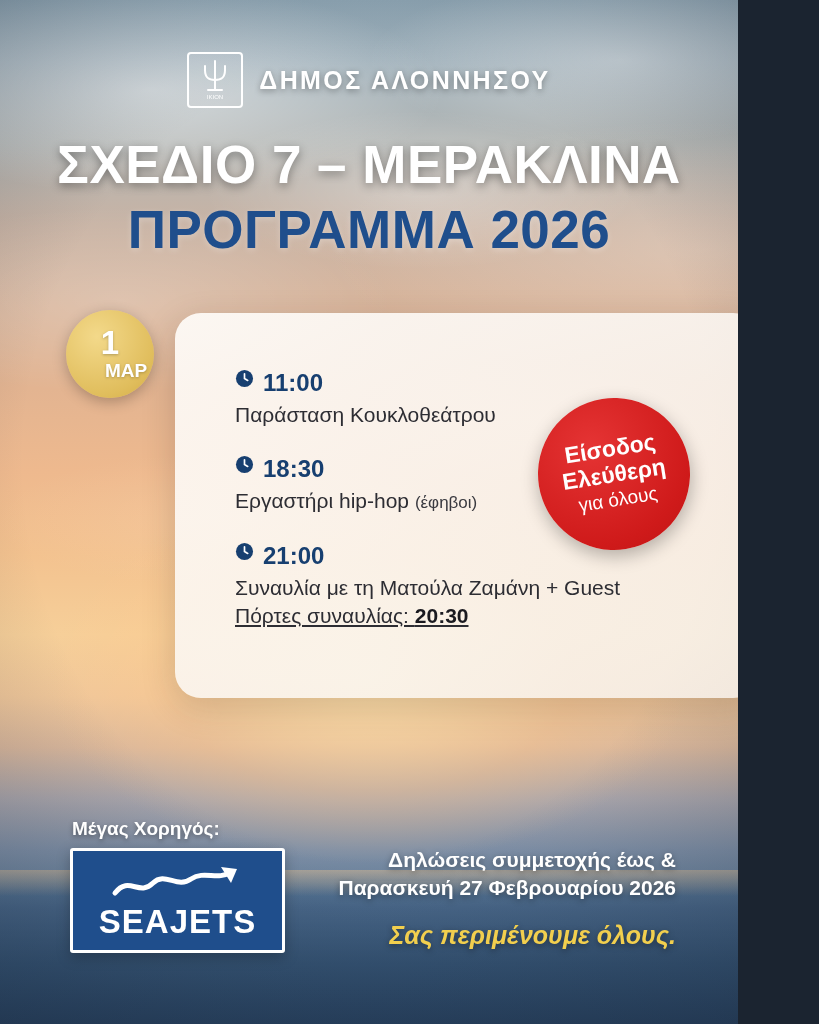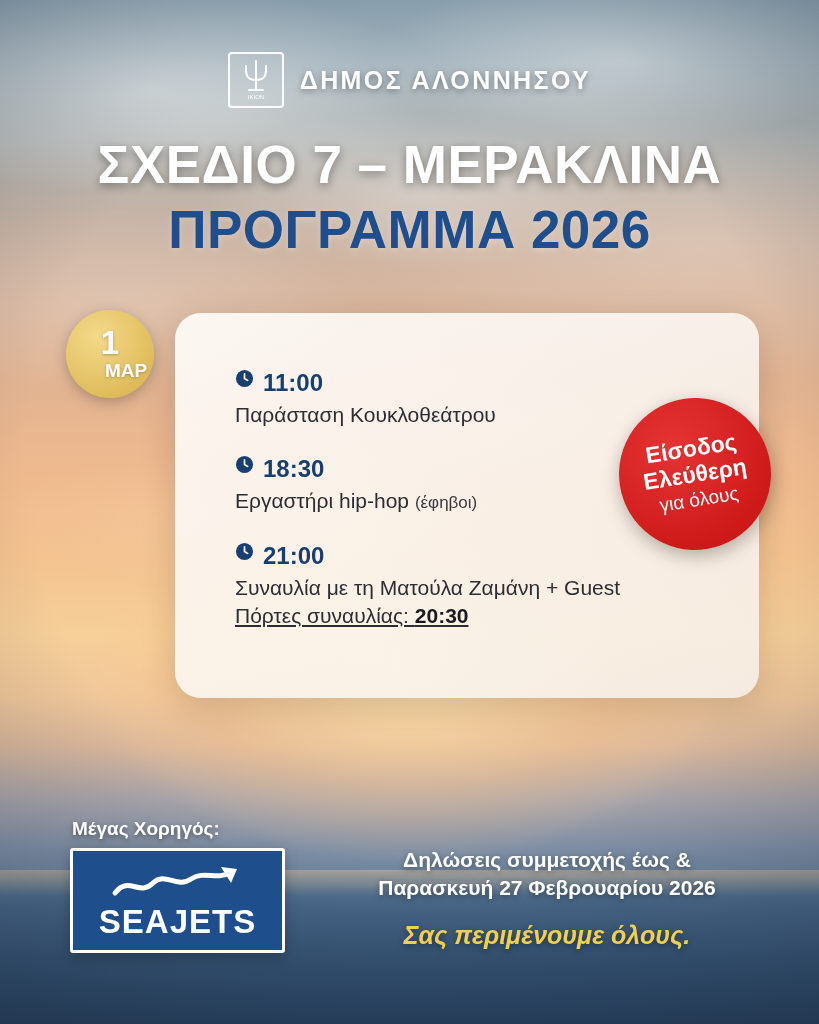--- a/index.html
+++ b/index.html
@@ -7,21 +7,21 @@
   body {
     width: 819px;
     height: 1024px;
     font-family: "Liberation Sans", sans-serif;
     overflow: hidden;
     background: #1b2430;
   }
 
   .poster {
     position: relative;
-    width: 819px;
+    width: 738px;
     height: 1024px;
     overflow: hidden;
   }
 
   
   .bg {
     position: absolute;
     inset: 0;
     background:
       linear-gradient(to bottom,
@@ -285,21 +285,21 @@
     letter-spacing: 1px;
     color: #ffffff;
     line-height: 1;
   }
 
   
   .footer {
     position: absolute;
     right: 62px;
     top: 846px;
-    text-align: center;
+    text-align: right;
     width: 420px;
     z-index: 3;
   }
   .deadline {
     font-size: 21px;
     font-weight: bold;
     color: #ffffff;
     line-height: 1.32;
     text-shadow: 0 2px 6px rgba(0,0,0,.40);
   }

